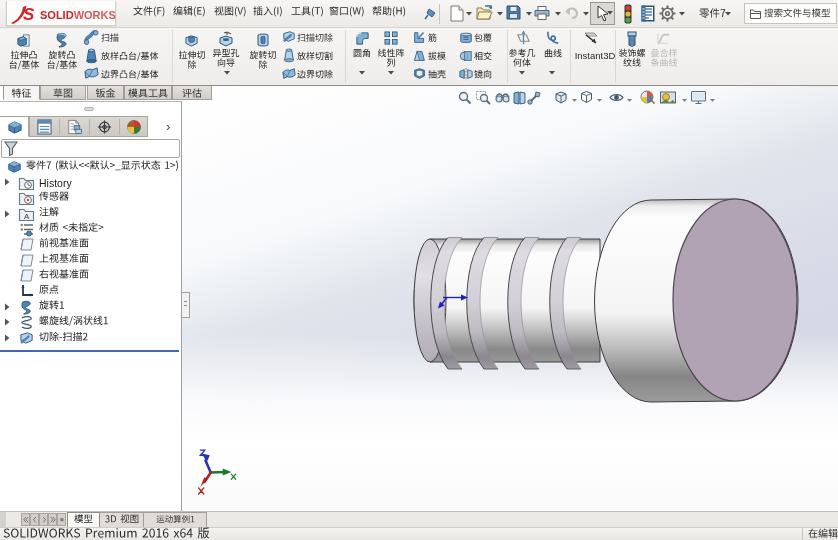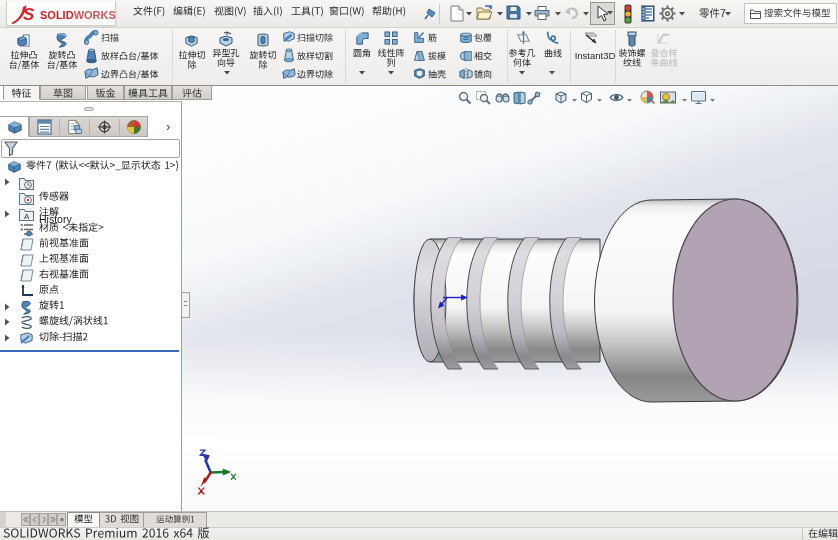--- a/index.html
+++ b/index.html
@@ -828,21 +828,21 @@
   </svg>
 
 <svg class="abs" style="left:4px;top:178px;" width="6" height="8" viewBox="0 0 6 8">
     <path d="M1,0.5 L5.5,4 L1,7.5 Z" fill="#555555"></path>
   </svg>
 <svg class="abs" style="left:19px;top:177px;" width="15" height="13" viewBox="0 0 15 13">
  <path d="M0.5,1.5 L5,1.5 L6.5,3.5 L14.5,3.5 L14.5,12.5 L0.5,12.5 Z" fill="#eef2f6" stroke="#5e7890" stroke-width="1.1"></path>
  <circle cx="9" cy="8" r="3.4" fill="#fdfdfd" stroke="#555" stroke-width="0.9"></circle>
     <path d="M9,6 L9,8 L11,8.8" stroke="#555" stroke-width="0.9" fill="none"></path>
 </svg>
-<div class="txt" style="left:39px;top:177px;font-size:10.5px;color:#1a1a1a;margin-top:36px;">History</div>
+<div class="txt" style="left:39px;top:177px;font-size:10.5px;color:#1a1a1a;">History</div>
 <svg class="abs" style="left:19px;top:192px;" width="15" height="13" viewBox="0 0 15 13">
  <path d="M0.5,1.5 L5,1.5 L6.5,3.5 L14.5,3.5 L14.5,12.5 L0.5,12.5 Z" fill="#eef2f6" stroke="#5e7890" stroke-width="1.1"></path>
  <circle cx="9" cy="8" r="3.4" fill="#fdfdfd" stroke="#555" stroke-width="0.9"></circle>
     <circle cx="9" cy="8" r="1.2" fill="#cc3a2f"></circle>
 </svg>
 <svg class="abs" style="left:39px;top:189px;" width="32" height="15" viewBox="0 0 32 15">
     <g fill="#222222" transform="translate(0.00,10.80) scale(0.010000,-0.010000)">
       <use href="#g4F20" x="0"></use>
       <use href="#g611F" x="1000"></use>
       <use href="#g5668" x="2000"></use>

